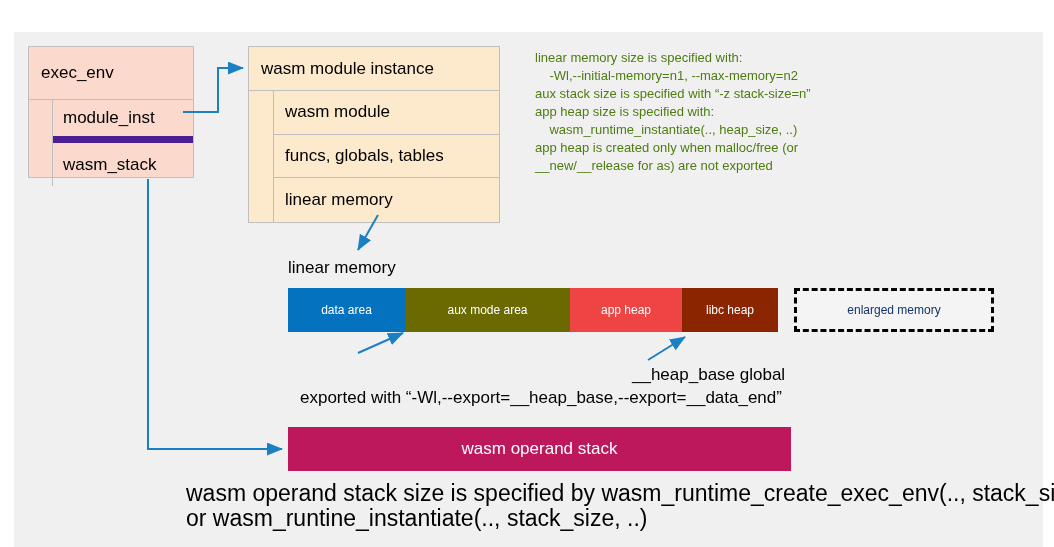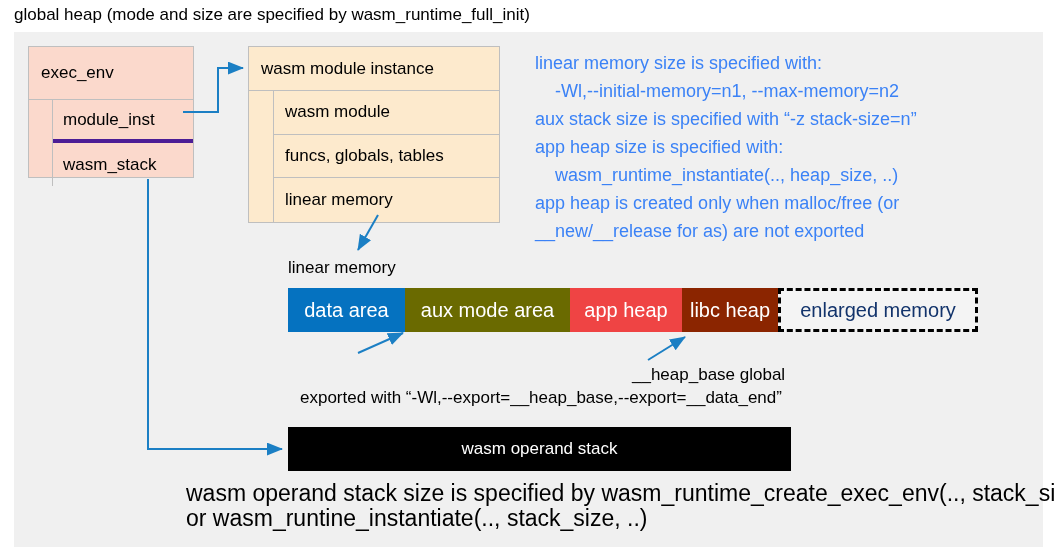--- a/index.html
+++ b/index.html
@@ -83,21 +83,21 @@
   .execenv .fields {
     flex: 1 1 auto;
     display: flex;
     flex-direction: column;
   }
   .execenv .fields .row {
     height: 43px;
     padding-left: 10px;
   }
   .execenv .fields .row.first {
-    border-bottom: 4px solid #4c1d95;
+    border-bottom: 7px solid #4c1d95;
   }
 
   
   .wmi {
     left: 248px;
     top: 46px;
     width: 252px;
     height: 177px;
     background: #fdeacd;
   }
@@ -127,23 +127,23 @@
   }
   .wmi .fields .row.sep {
     border-bottom: 1px solid #bfbfbf;
   }
 
   
   .notes {
     position: absolute;
     left: 535px;
     top: 49px;
-    font-size: 18px;
-    line-height: 28px;
-    color: #3b82f6;
+    font-size: 13px;
+    line-height: 18px;
+    color: #4d7c0f;
     white-space: pre;
   }
 
   
   .lm-label {
     position: absolute;
     left: 288px;
     top: 258px;
     font-size: 17px;
     color: #000;
@@ -154,21 +154,21 @@
     left: 288px;
     top: 288px;
     height: 44px;
     display: flex;
   }
   .seg {
     box-sizing: border-box;
     display: flex;
     align-items: center;
     justify-content: center;
-    font-size: 20px;
+    font-size: 12px;
     color: #ffffff;
     white-space: nowrap;
   }
   .seg.dashed {
     background: #f4f4f4;
     border: 3px dashed #000000;
     color: #12336b;
   }
 
   
@@ -182,21 +182,21 @@
   .ann-heapbase { left: 598px; top: 365px; margin-left: 34px; }
   .ann-exported { left: 300px; top: 388px; }
 
   
   .opstack {
     position: absolute;
     left: 288px;
     top: 427px;
     width: 503px;
     height: 44px;
-    background: #000000;
+    background: #be185d;
     display: flex;
     align-items: center;
     justify-content: center;
     font-size: 17px;
     color: #ffffff;
     white-space: nowrap;
   }
   .opnote {
     position: absolute;
     left: 186px;
@@ -215,21 +215,20 @@
     width: 1054px;
     height: 547px;
     pointer-events: none;
   }
 </style>
 </head>
 <body>
 
 <div id="root">
 
-  <div class="title">global heap (mode and size are specified by wasm_runtime_full_init)</div>
 
   <div class="panel"></div>
 
   <div class="box execenv">
     <div class="row hdr">exec_env</div>
     <div class="indent-wrap">
       <div class="gutter"></div>
       <div class="fields">
         <div class="row first">module_inst</div>
         <div class="row">wasm_stack</div>
@@ -256,21 +255,21 @@
     wasm_runtime_instantiate(.., heap_size, ..)
 app heap is created only when malloc/free (or
 __new/__release for as) are not exported</div>
 
   <div class="lm-label">linear memory</div>
   <div class="membar">
     <div class="seg" style="width: 117px; background: rgb(5, 114, 192);">data area</div>
     <div class="seg" style="width: 165px; background: rgb(106, 106, 0);">aux mode area</div>
     <div class="seg" style="width: 112px; background: #ef4444;">app heap</div>
     <div class="seg" style="width: 96px; background: rgb(139, 37, 0);">libc heap</div>
-    <div class="seg dashed" style="width: 200px;">enlarged memory</div>
+    <div class="seg dashed" style="width: 200px; margin-left: 16px;">enlarged memory</div>
   </div>
 
   <div class="ann ann-heapbase">__heap_base global</div>
   <div class="ann ann-exported">exported with “-Wl,--export=__heap_base,--export=__data_end”</div>
 
   <div class="opstack">wasm operand stack</div>
   <div class="opnote">wasm operand stack size is specified by wasm_runtime_create_exec_env(.., stack_size)
 or wasm_runtine_instantiate(.., stack_size, ..)</div>
 
   <svg class="connectors" viewBox="0 0 1054 547">

